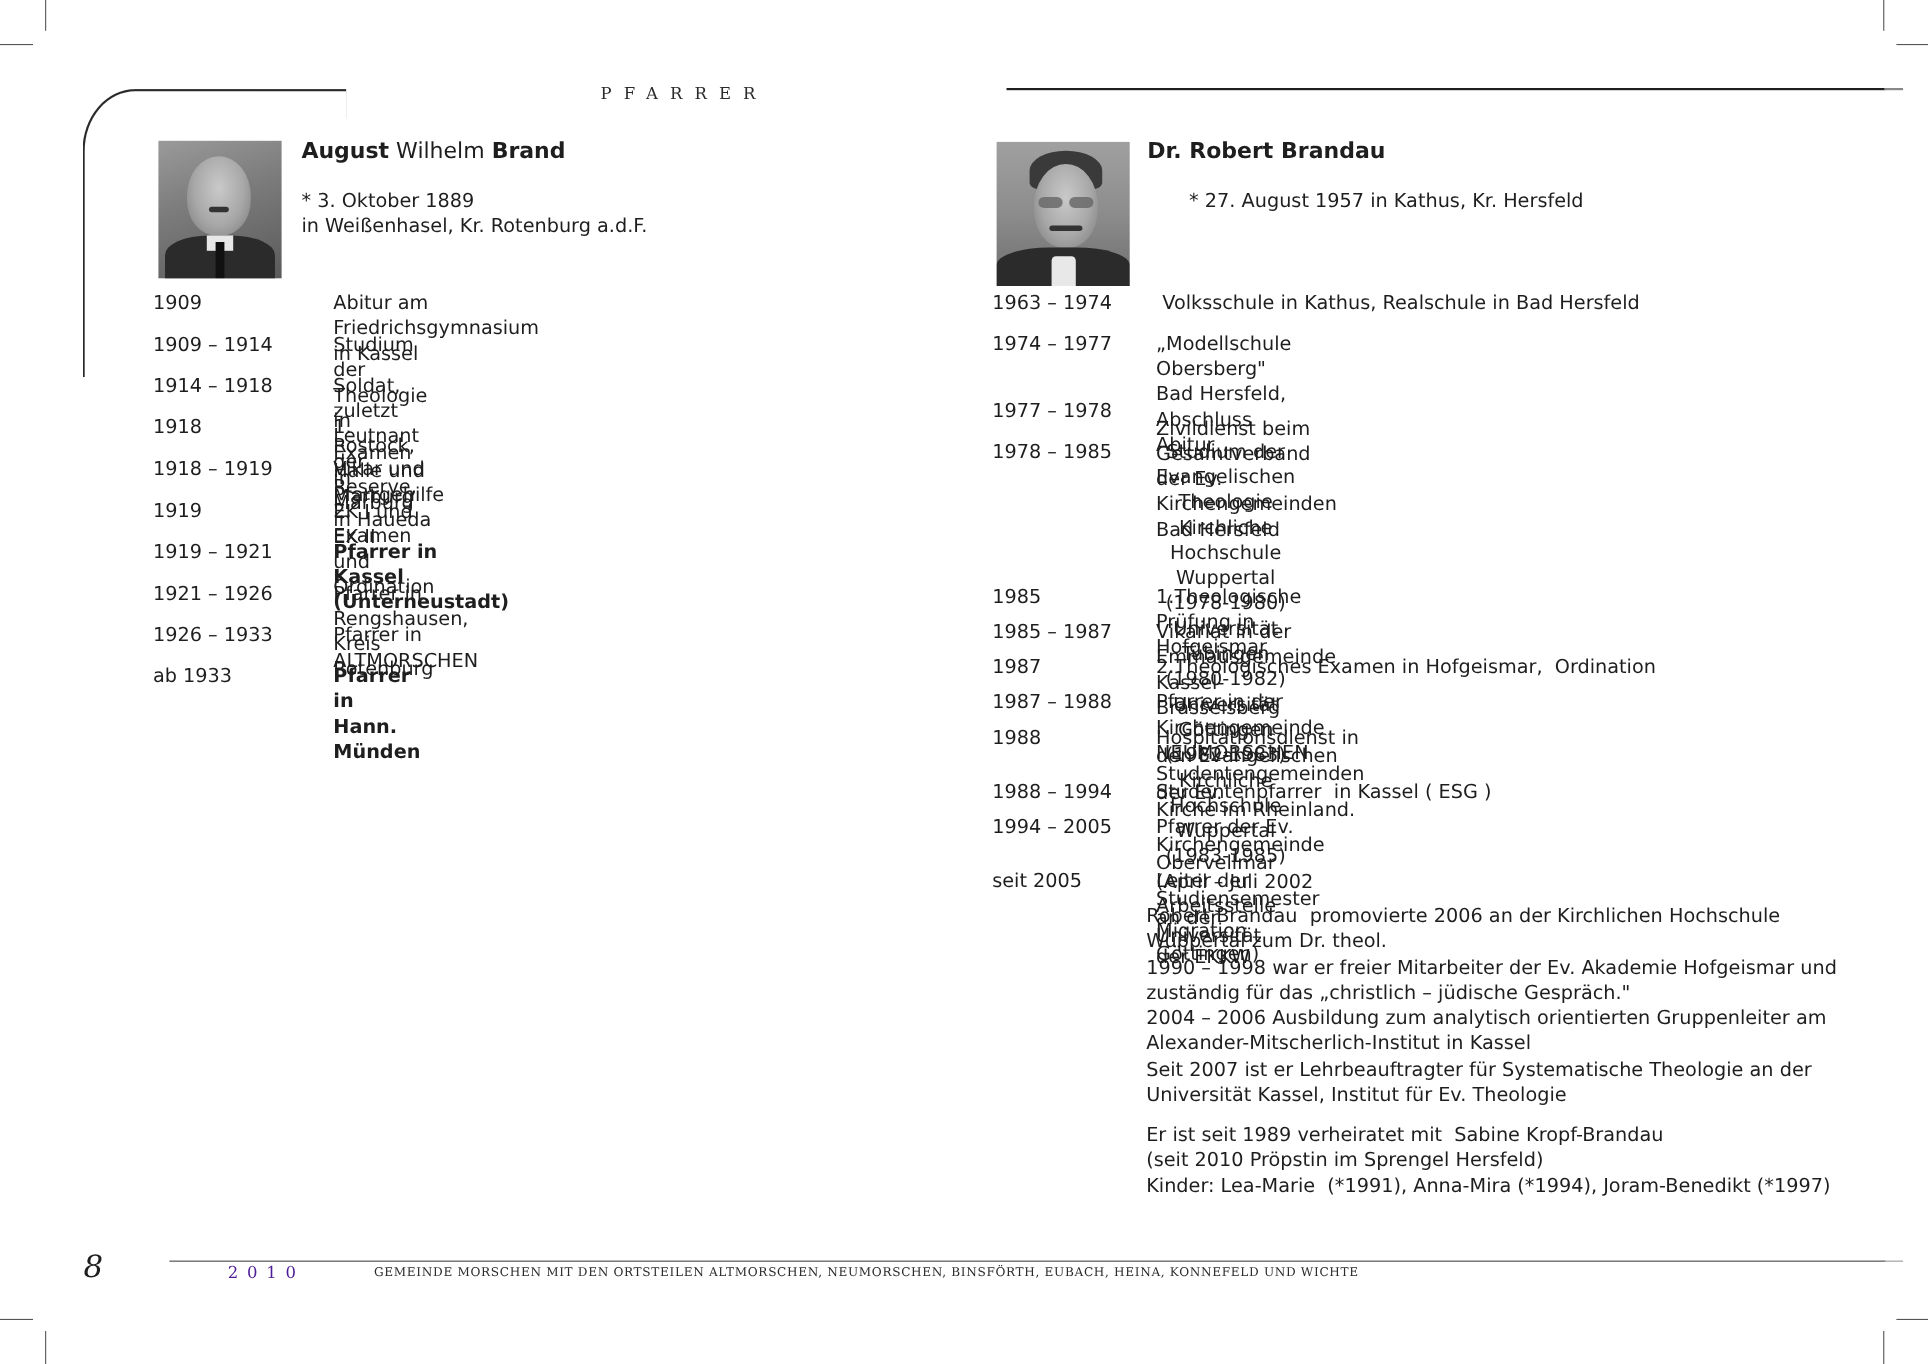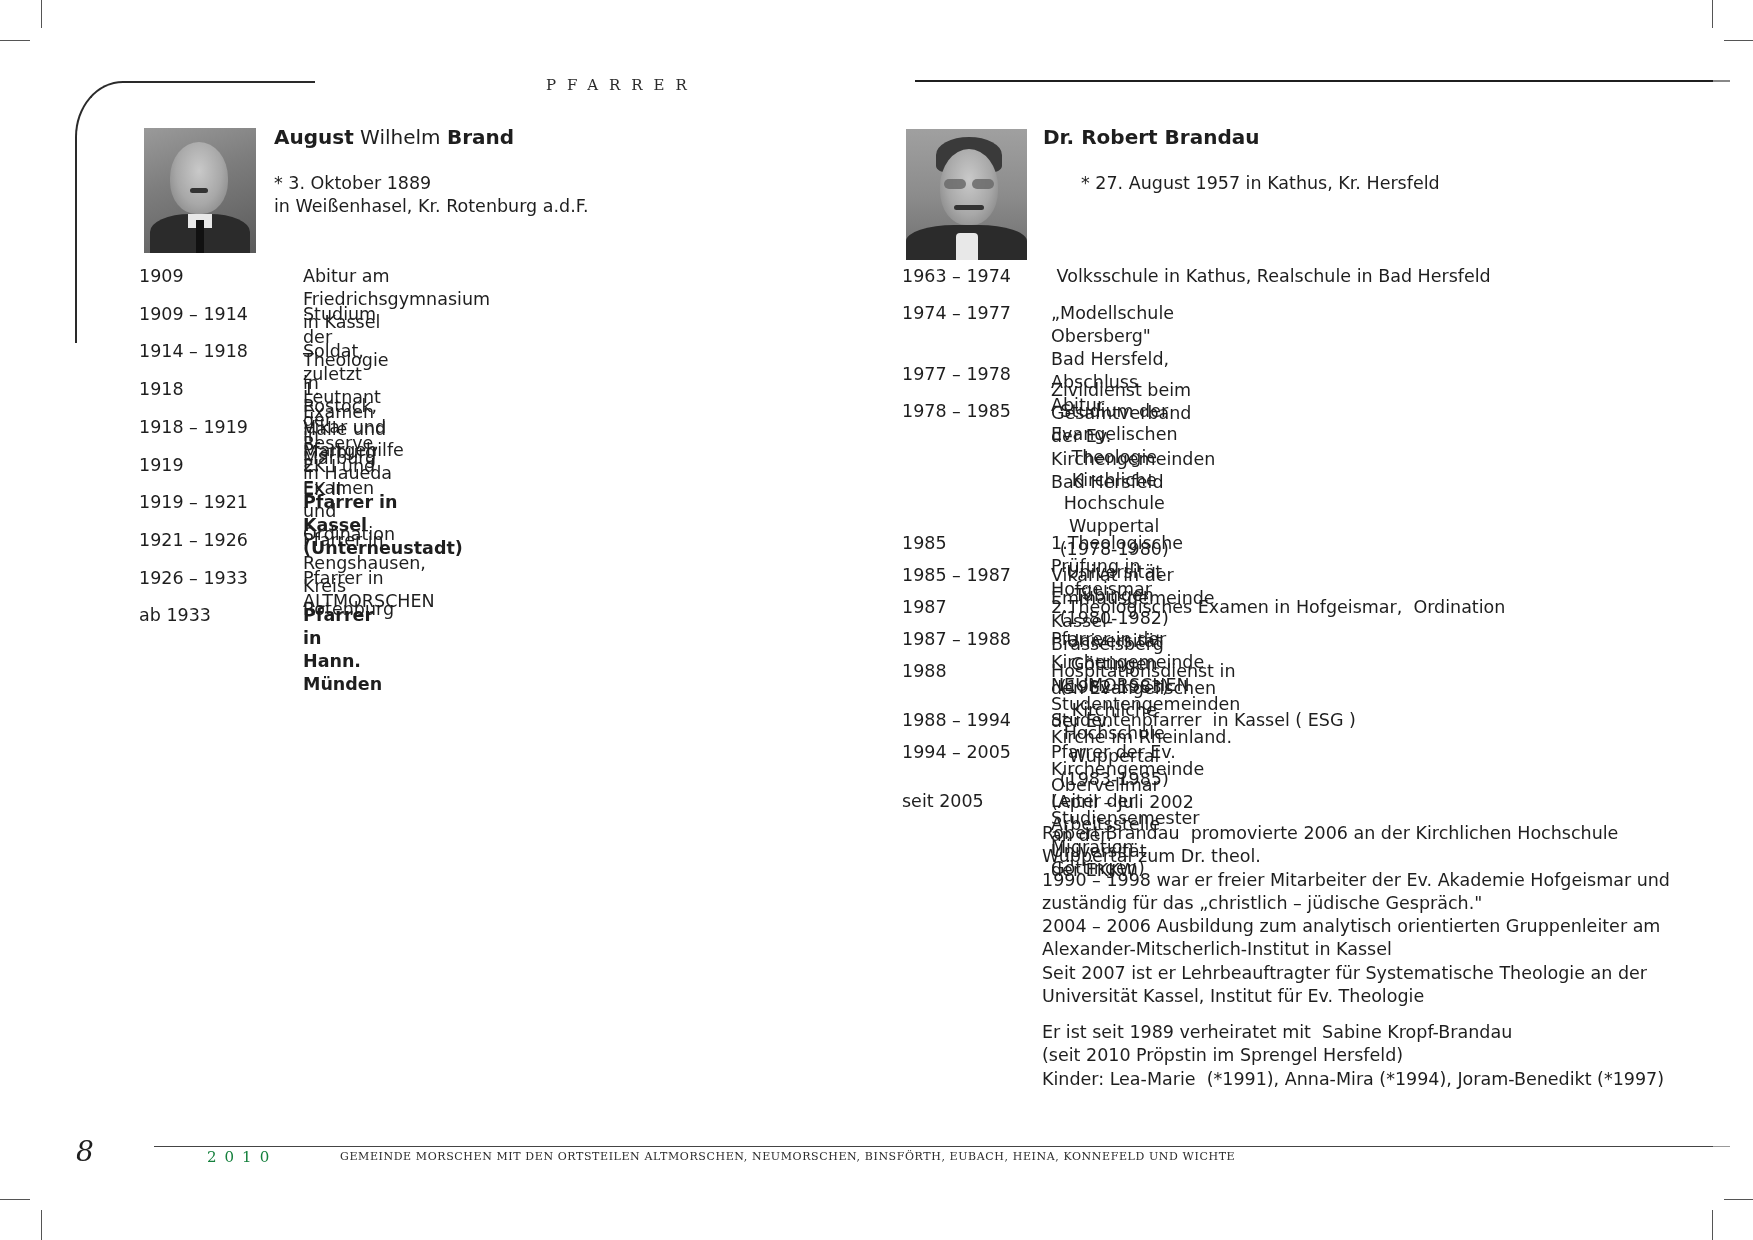--- a/index.html
+++ b/index.html
@@ -56,21 +56,21 @@
   .tl-date { position: absolute; left: 0; top: 0; }
   .tl-text { position: absolute; top: 0; white-space: pre-line; }
   .tight { line-height: 16.5px; }
 
   .para { position: absolute; left: 1042px; font-size: 17.5px; line-height: 23.3px; white-space: pre-line; }
 
   
   .page-number { position: absolute; left: 76px; top: 1136px; font-family: "DejaVu Serif", serif; font-style: italic; font-size: 28px; line-height: 32px; color: #1e1e1e; }
   .footer-rule { position: absolute; left: 154px; top: 1146px; width: 1560px; height: 1px; background: #444; }
   .footer-rule-end { position: absolute; left: 1713px; top: 1146px; width: 17px; height: 1px; background: #999; }
-  .footer-year { position: absolute; left: 207px; top: 1148px; font-family: "DejaVu Serif", serif; font-size: 15px; letter-spacing: 8px; line-height: 18px; color: #15803d; }
+  .footer-year { position: absolute; left: 207px; top: 1148px; font-family: "DejaVu Serif", serif; font-size: 15px; letter-spacing: 8px; line-height: 18px; color: #4c1d95; }
   .footer-text { position: absolute; left: 340px; top: 1150px; font-family: "DejaVu Serif", serif; font-size: 11px; letter-spacing: 0.6px; text-transform: uppercase; line-height: 14px; color: #2a2a2a; white-space: nowrap; }
 </style>
 </head>
 <body>
 
 <div class="crop-v" style="left:41px; top:0; height:28px;"></div>
 <div class="crop-h" style="left:0; top:40px; width:30px;"></div>
 <div class="crop-v" style="left:1712px; top:0; height:28px;"></div>
 <div class="crop-h" style="left:1724px; top:40px; width:29px;"></div>
 <div class="crop-h" style="left:0; top:1199px; width:30px;"></div>

